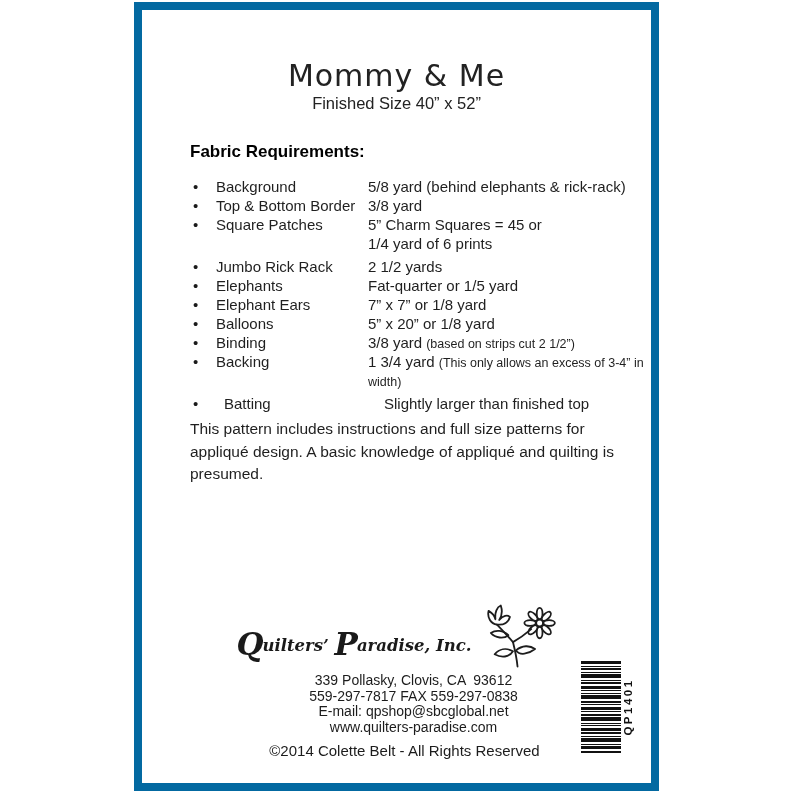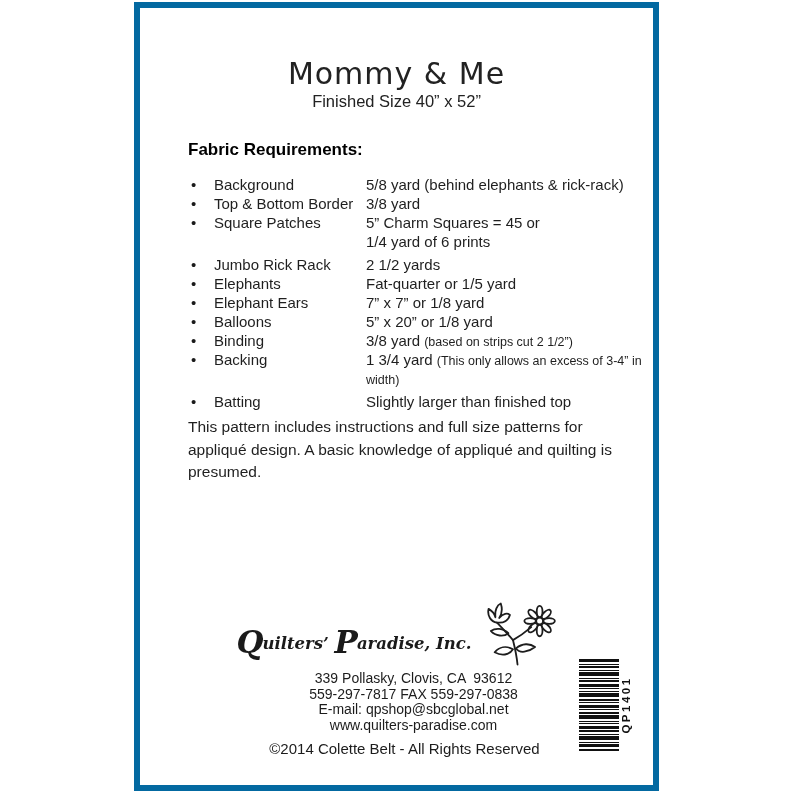--- a/index.html
+++ b/index.html
@@ -2,38 +2,38 @@
 <html><head>
 <meta charset="utf-8">
 <style>
   html,body { margin:0; padding:0; background:#ffffff; }
   .canvas {
     position:relative; width:800px; height:800px; background:#ffffff;
     font-family:"Liberation Sans", sans-serif; color:#1f1f1f; overflow:hidden;
   }
   .page {
     position:absolute; left:134px; top:2px; width:525px; height:789px;
-    border:6px solid #0369a1; background:#ffffff; box-sizing:border-box;
+    border:8px solid #0369a1; background:#ffffff; box-sizing:border-box;
   }
   .title {
     position:absolute; top:48px; left:0; right:0; text-align:center;
     font-family:"DejaVu Sans", sans-serif; font-size:30px; font-weight:500;
     letter-spacing:1px; color:#222;
   }
   .subtitle {
     position:absolute; top:84px; left:0; right:0; text-align:center;
     font-size:16.5px; color:#222;
   }
   .fabric-heading {
     position:absolute; left:48px; top:132px; font-size:17px; font-weight:bold; color:#000000;
   }
   .req-list { position:absolute; left:51px; top:168px; width:468px; font-size:15px; }
   .row { display:grid; grid-template-columns:23px 152px 1fr; line-height:18px; }
   .row.gap-sm { margin-top:5px; }
-  .row.gap-xs { margin-top:4px; }
+  .row.gap-xs { margin-top:4px;gap:8px; }
   .bul { color:#1a1a1a; }
   .bul::before { content:"\2022"; font-size:15px; }
   .lab { white-space:pre; }
   .vmain { white-space:pre; }
   .vnote { font-size:12.5px; }
   .vnote:not(:empty) { margin-left:4px;margin-top:26px; }
   .v2 { display:block; white-space:pre; }
   .description {
     position:absolute; left:48px; top:408px; font-size:15.5px; line-height:22.5px;
   }

